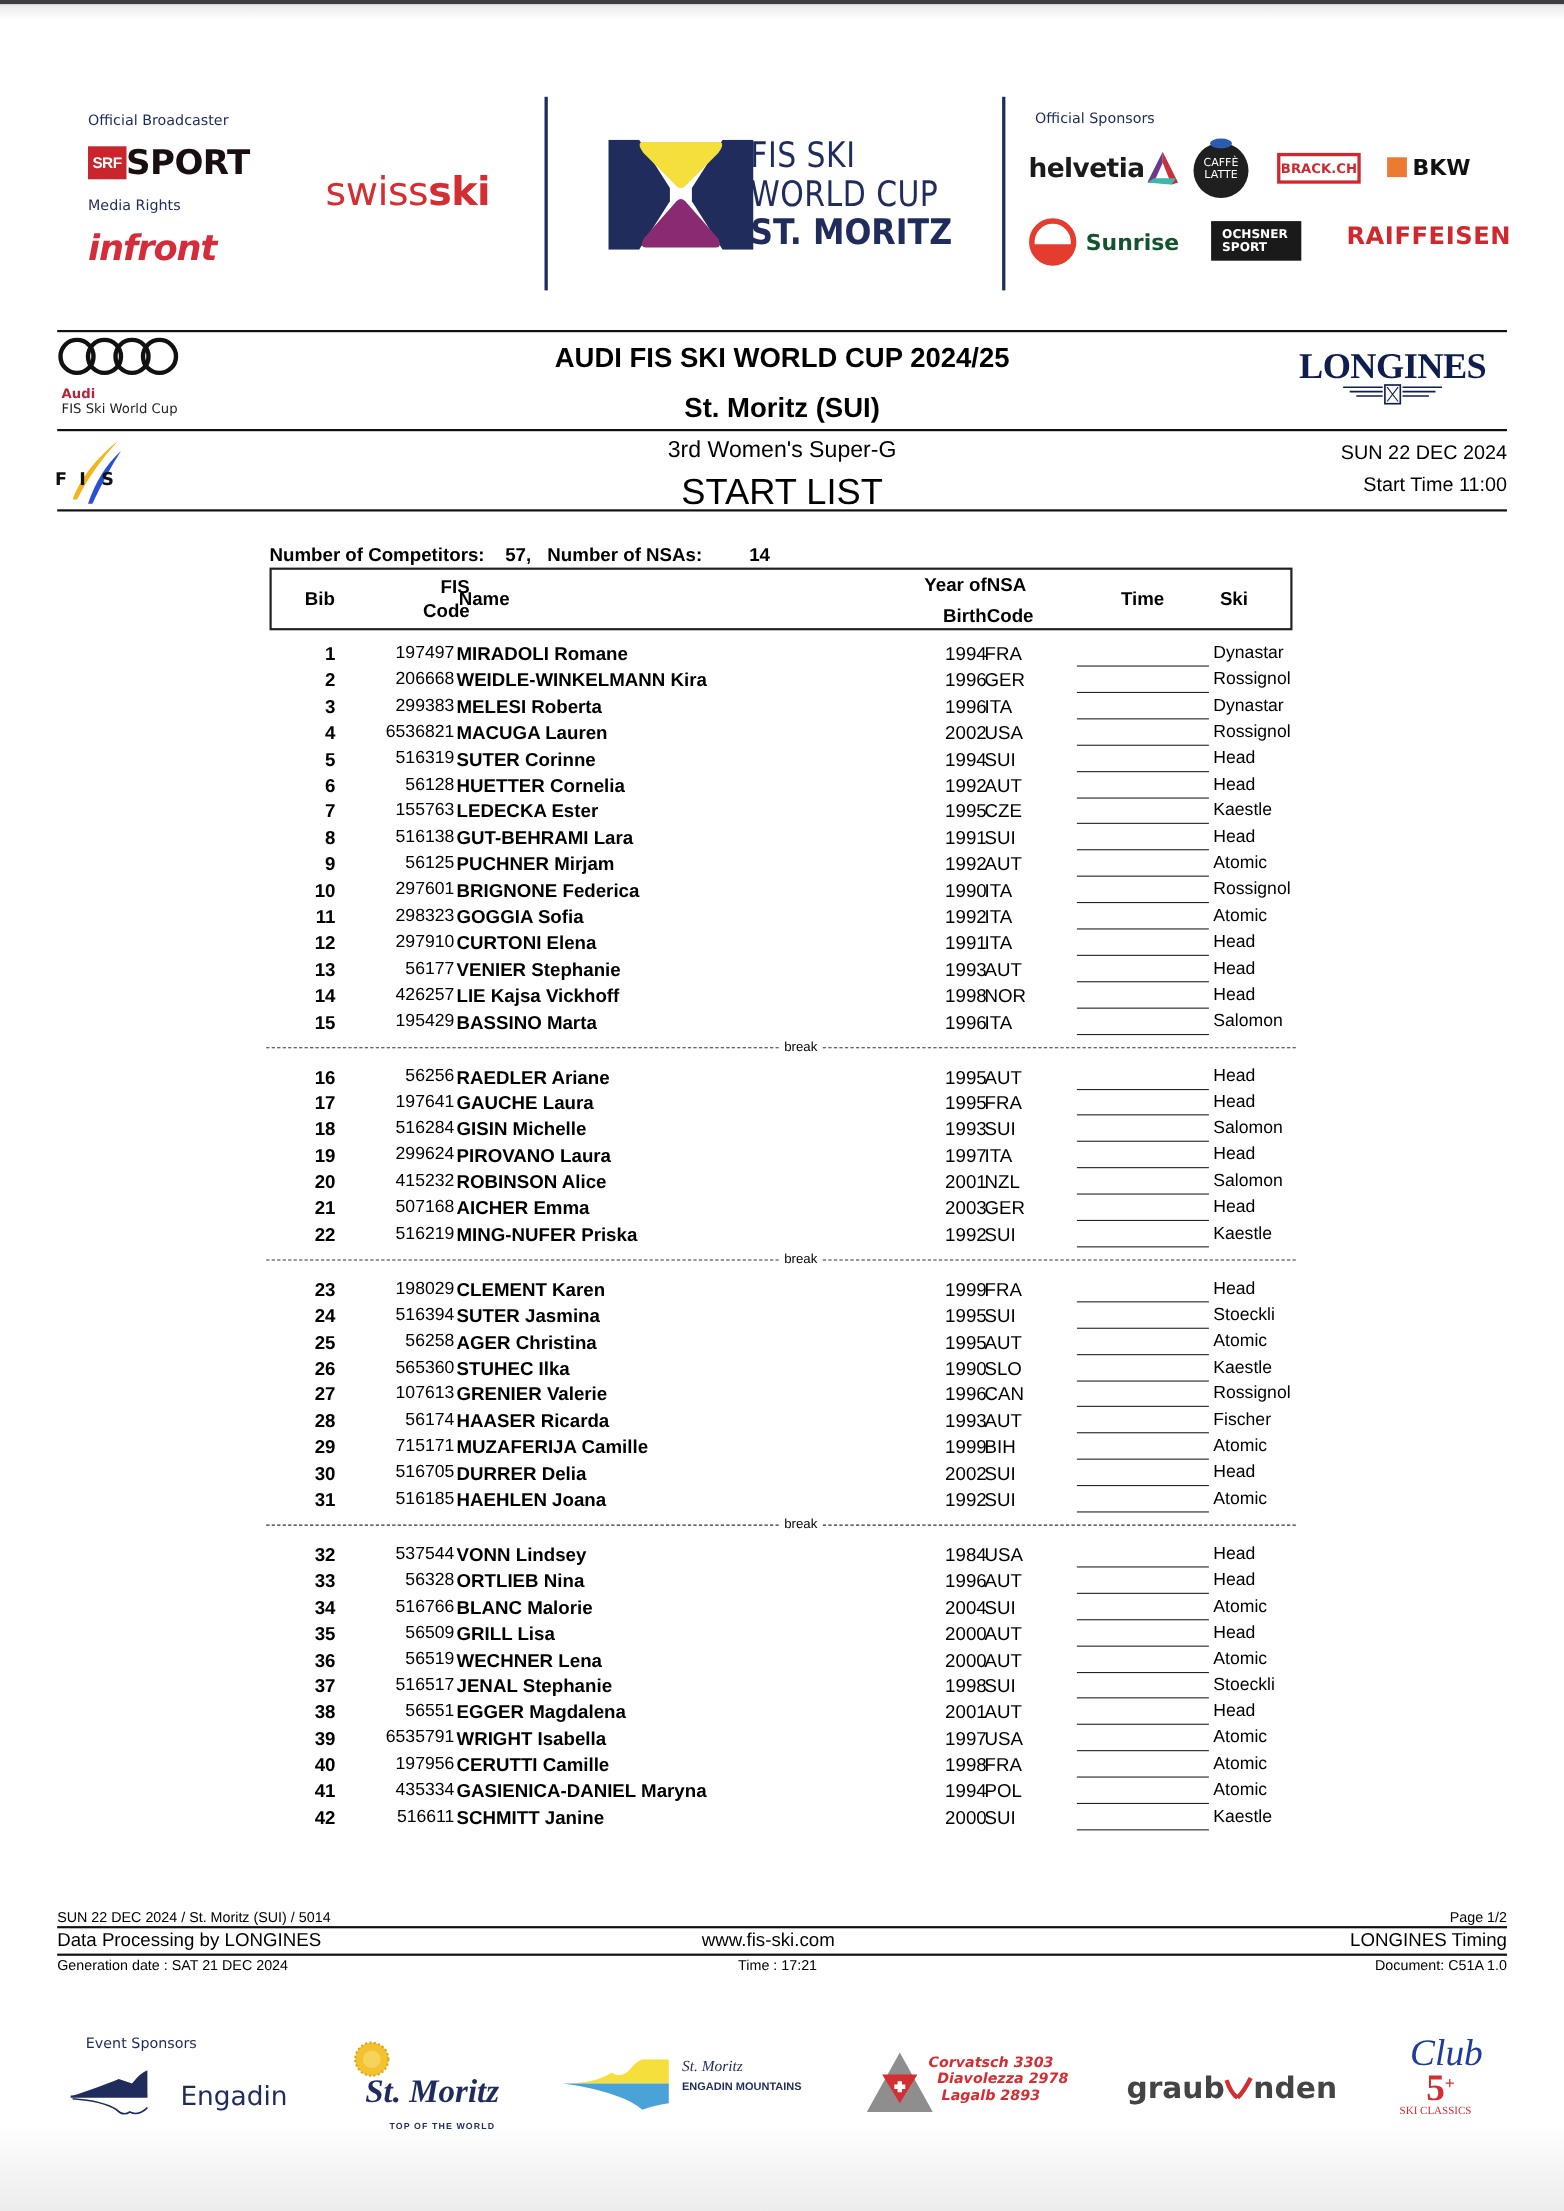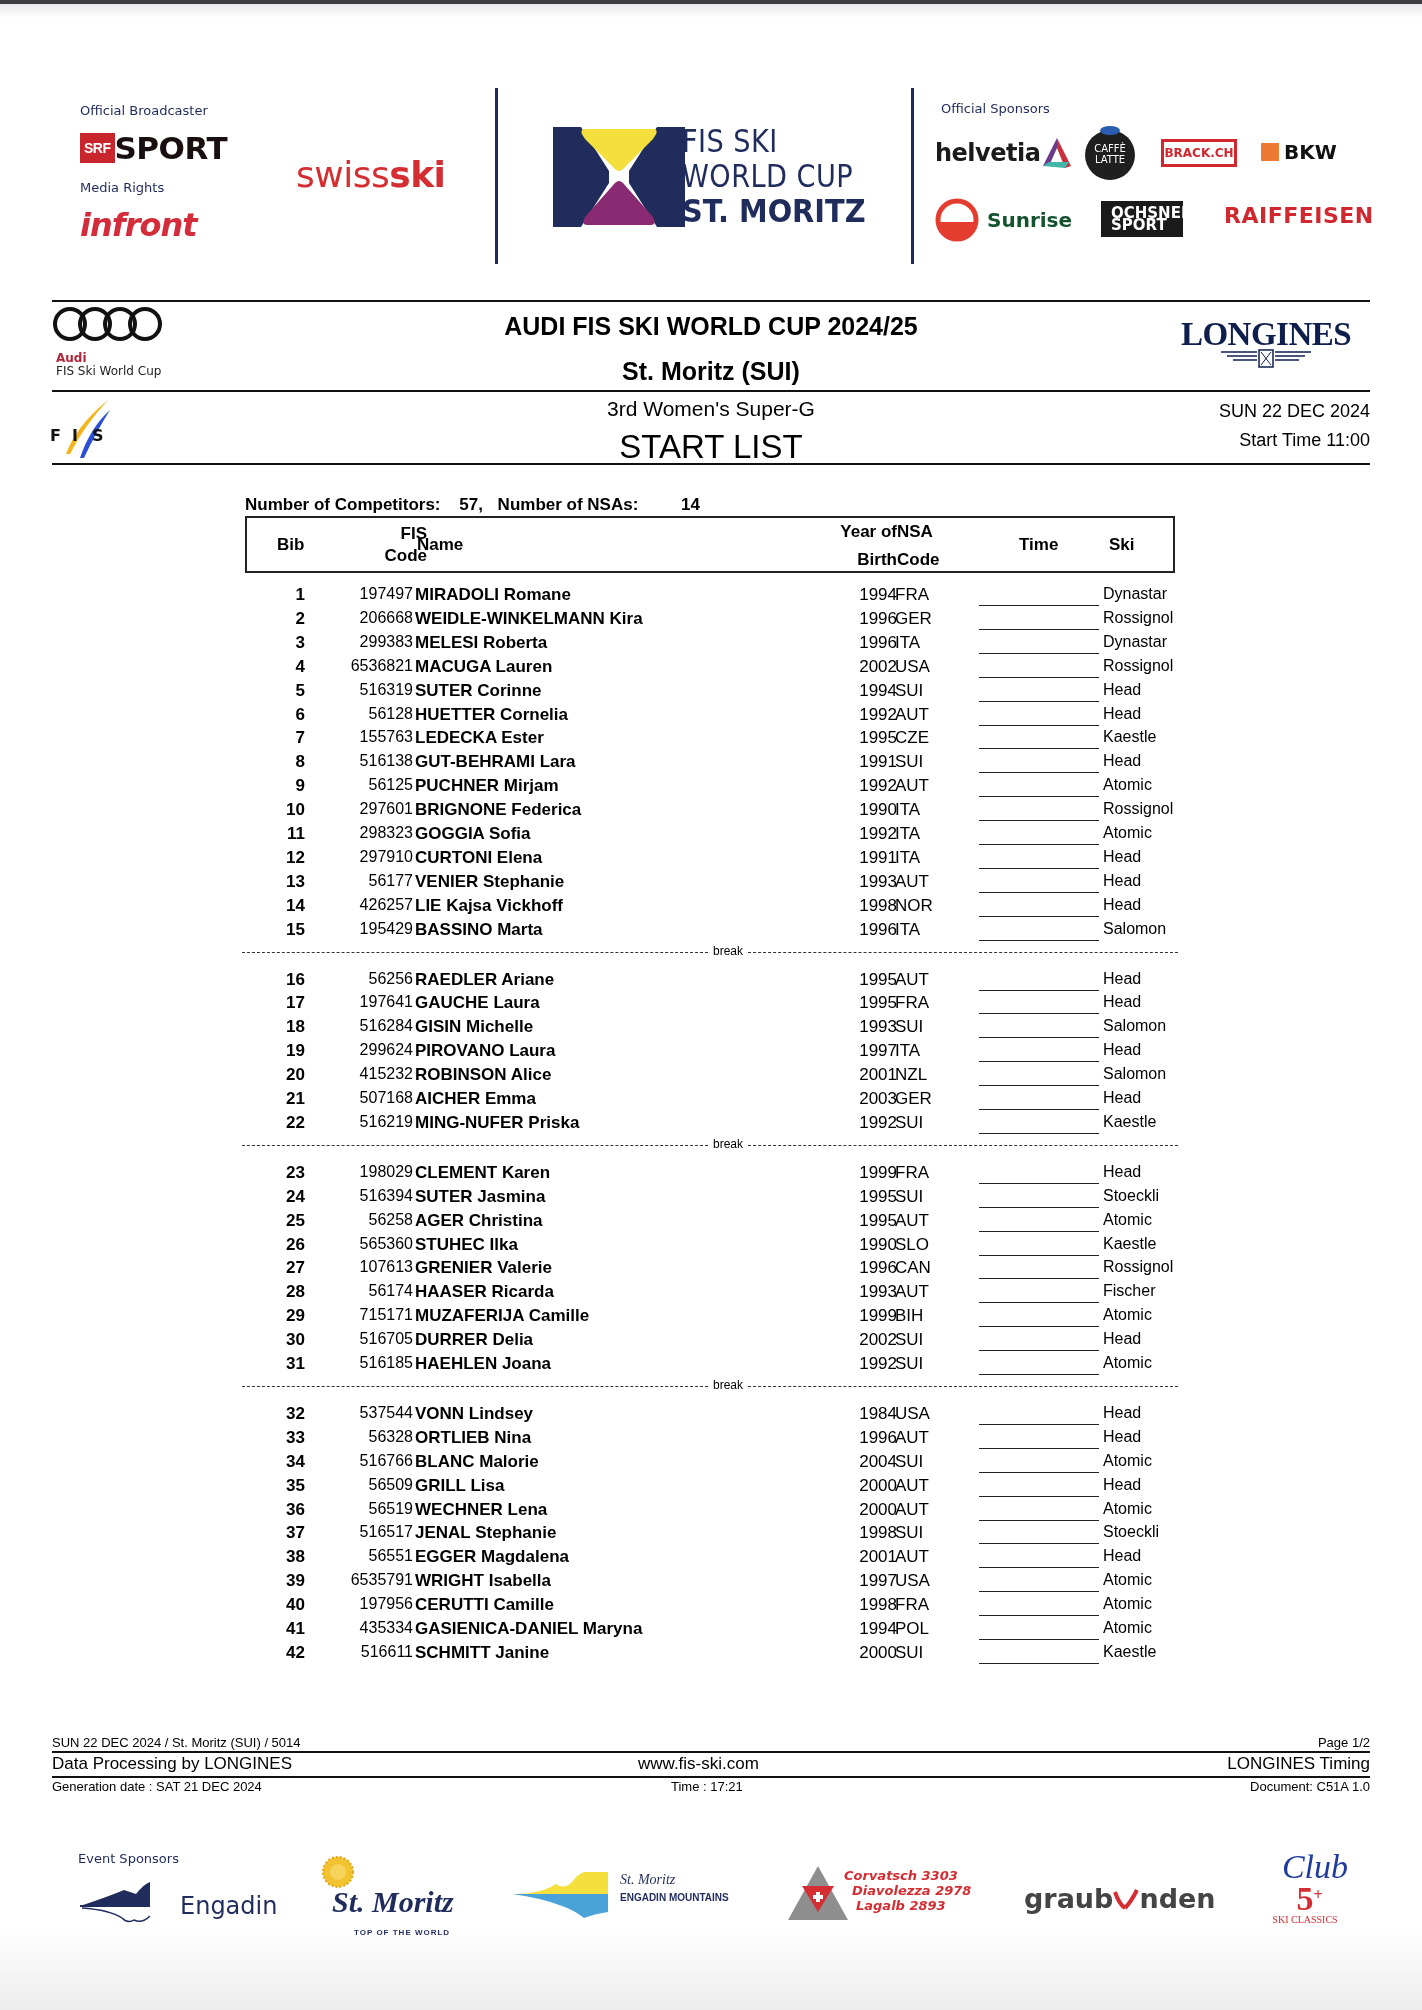--- a/index.html
+++ b/index.html
@@ -118,21 +118,21 @@
   </div>
 
   <div class="abs" style="left:935px; top:198px; display:flex; align-items:center;">
     <svg width="44" height="44" viewBox="0 0 44 44">
       <circle cx="22" cy="22" r="19" fill="none" stroke="#e43d30" stroke-width="5"></circle>
       <path d="M3,24 L41,24 A19,19 0 0 1 3,24 Z" fill="#e43d30"></path>
     </svg>
     <span class="sponsor-txt" style="font-size:20px; color:#14532d; margin-left:8px;">Sunrise</span>
     </div>
 
-  <div class="abs" style="left:1101px; top:201px; width:82px; height:36px; background:#1a1a1a; color:#fff; font-size:15px; line-height:12px; padding:6px 0 0 10px; box-sizing:border-box;">
+  <div class="abs" style="left:1101px; top:201px; width:82px; height:36px; background:#1a1a1a; color:#fff; font-size:11px; line-height:12px; padding:6px 0 0 10px; box-sizing:border-box;">
     <span class="sponsor-txt" style="display:block; width:64px;">OCHSNER SPORT</span>
   </div>
 
   <div class="abs sponsor-txt" style="left:1224px; top:203px; font-size:22px; color:#d0282e; letter-spacing:0.5px;">RAIFFEISEN</div>
 </div>
 
 <div class="hline" style="left:52px; top:300px; width:1318px;"></div>
 
 <div>
   <svg class="abs" style="left:52px; top:306px;" width="112" height="36" viewBox="0 0 112 36">
@@ -599,21 +599,21 @@
 <div class="abs foot-mid" style="left:638px; top:1754px;">www.fis-ski.com</div>
 <div class="abs foot-mid" style="right:52px; top:1754px;">LONGINES Timing</div>
 <div class="hline" style="left:52px; top:1776px; width:1318px; border-top-width:2px;"></div>
 <div class="abs foot-small" style="left:52px; top:1779px;">Generation date : SAT 21 DEC 2024</div>
 <div class="abs foot-small" style="left:671px; top:1779px;">Time : 17:21</div>
 <div class="abs foot-small" style="right:52px; top:1779px;">Document: C51A 1.0</div>
 
 <div>
   <div class="abs lbl-navy" style="left:78px; top:1851px;">Event Sponsors</div>
 
-  <div class="ev" style="left:80px; top:1880px;text-decoration:underline;">
+  <div class="ev" style="left:64px; top:1880px;text-decoration:underline;">
     <svg width="95" height="50" viewBox="0 0 95 50">
       <path d="M0,26 Q30,16 44,10 L56,14 Q64,4 70,2 L70,26 Z" fill="#1f2c5c"></path>
       <path d="M0,26 L70,26" stroke="#1f2c5c" stroke-width="2"></path>
       <path d="M2,28 Q30,30 42,38 Q48,44 54,40 Q62,44 70,36" fill="none" stroke="#1f2c5c" stroke-width="1.5"></path>
     </svg>
     <span class="abs" style="left:100px; top:12px; font-size:24px; color:#1f2c5c; font-family:'DejaVu Sans',sans-serif;">Engadin</span>
   </div>
 
   <div class="ev" style="left:320px; top:1855px; width:130px;">
     <svg width="34" height="34" viewBox="0 0 34 34" style="position:absolute; left:1px; top:0;">

